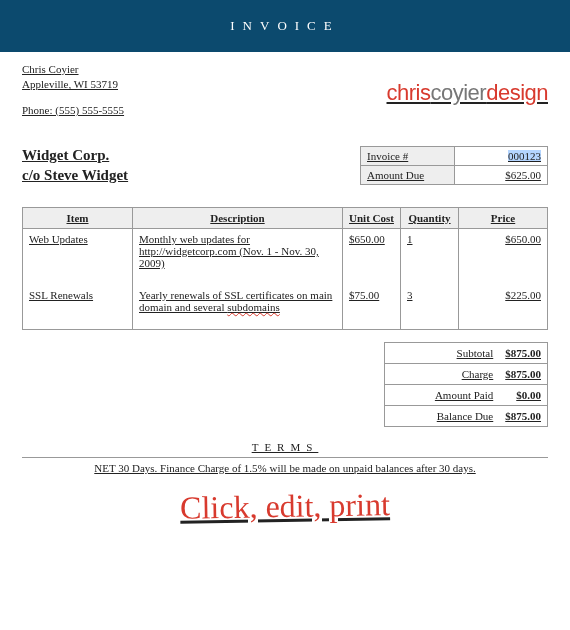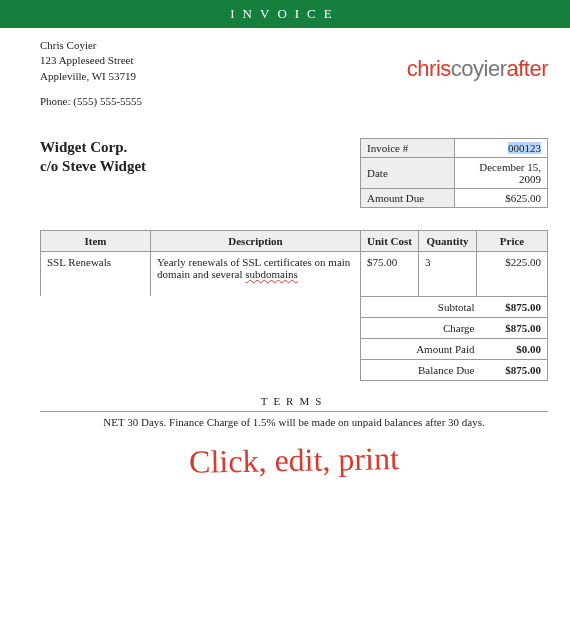--- a/index.html
+++ b/index.html
@@ -1,105 +1,107 @@
 <!DOCTYPE html>
 <html><head>
 <meta charset="utf-8">
 <style>
 * { box-sizing: border-box; margin: 0; padding: 0; }
 body { font-family: Georgia, serif; font-size: 11px; color: #222; width: 570px; height: 630px; background: #fff; }
-.header-bar { background: #15803d; color: #fff; text-align: center; padding: 6px 0; font-family: Georgia, serif; letter-spacing: 8px; font-size: 13px; }
-.content { padding: 10px 22px 0 40px; }
+.header-bar { background: #0c4a6e; color: #fff; text-align: center; padding: 18px 0; font-family: Georgia, serif; letter-spacing: 8px; font-size: 13px; }
+.content { padding: 10px 22px 0 22px; text-decoration: underline; }
 .top-row { display: flex; justify-content: space-between; margin-bottom: 8px; }
 .sender { line-height: 1.4; }
 .logo { font-family: Helvetica, Arial, sans-serif; font-size: 22px; font-weight: 300; letter-spacing: -0.5px; margin-top: 18px; }
 .logo .red { color: #d83a2e; }
 .logo .gray { color: #777; }
 .client-meta-row { display: flex; justify-content: space-between; align-items: flex-start; margin-top: 28px; margin-bottom: 22px; }
 .client { font-size: 15px; font-weight: bold; line-height: 1.3; }
 .meta-table { border-collapse: collapse; width: 188px; }
 .meta-table td { border: 1px solid #999; padding: 3px 6px; font-size: 11px; }
 .meta-table td.label { background: #eee; width: 94px; }
 .meta-table td.val { text-align: right; }
 .selected { background: #b4d5ff; }
-.items-table { width: 100%; border-collapse: collapse; margin-bottom: 0; }
+.items-table { width: 100%; border-collapse: collapse; margin-bottom: 12px; }
 .items-table th { background: #eee; border: 1px solid #999; padding: 4px 6px; font-size: 11px; font-weight: bold; }
 .items-table td { border: 1px solid #999; padding: 4px 6px; font-size: 11px; vertical-align: top; }
 .items-table .col-item { width: 110px; }
 .items-table .col-desc { width: 210px; }
 .items-table .col-cost { width: 58px; }
 .items-table .col-qty { width: 58px; }
 .items-table tbody tr:first-child td { border-bottom: none; padding-bottom: 16px; }
 .items-table tbody tr:last-child td { border-top: none; padding-bottom: 16px; }
 .red-underline { text-decoration: underline wavy #d83a2e; text-decoration-thickness: 1px; }
 .totals { display: flex; justify-content: flex-end; margin-bottom: 14px; }
-.totals-table { border-collapse: collapse; width: 188px; }
+.totals-table { border-collapse: collapse; width: 164px; }
 .totals-table td { border: 1px solid #999; padding: 4px 6px; font-size: 11px; }
 .totals-table td.tlabel { text-align: right; width: 120px; border-right: none; }
 .totals-table td.tval { text-align: right; font-weight: bold; border-left: none; }
 .terms-header { text-align: center; letter-spacing: 6px; font-size: 11px; border-bottom: 1px solid #999; padding-bottom: 4px; margin-bottom: 4px; }
 .terms-text { text-align: center; font-size: 11px; margin-bottom: 14px; }
 .annotation { text-align: center; font-family: 'Comic Sans MS', cursive; color: #d83a2e; font-size: 32px; transform: rotate(-1deg); }
 </style>
 </head>
 <body>
 
 <div class="header-bar">
   <span>INVOICE</span>
 </div>
 
 <div class="content">
 
   <div class="top-row">
     <div class="sender">
       <div>Chris Coyier</div>
-      <div>123 Appleseed Street</div>
       <div>Appleville, WI 53719</div>
       <div style="height:10px"></div>
       <div>Phone: (555) 555-5555</div>
     </div>
     <div class="logo">
-      <span class="red">chris</span><span class="gray">coyier</span><span class="red">after</span>
+      <span class="red">chris</span><span class="gray">coyier</span><span class="red">design</span>
     </div>
   </div>
 
   <div class="client-meta-row">
     <div class="client">
       <div>Widget Corp.</div>
       <div>c/o Steve Widget</div>
     </div>
     <table class="meta-table">
       <tbody>
           <tr>
         <td class="label">Invoice #</td>
         <td class="val"><span class="selected">000123</span></td>
-      </tr>
-      <tr>
-        <td class="label">Date</td>
-        <td class="val">December 15, 2009</td>
       </tr>
       <tr>
         <td class="label">Amount Due</td>
         <td class="val">$625.00</td>
       </tr>
     </tbody>
       </table>
   </div>
 
   <table class="items-table">
     <thead>
       <tr>
         <th class="col-item">Item</th>
         <th class="col-desc">Description</th>
         <th class="col-cost">Unit Cost</th>
         <th class="col-qty">Quantity</th>
         <th>Price</th>
       </tr>
     </thead>
     <tbody>
+      <tr>
+        <td>Web Updates</td>
+        <td>Monthly web updates for http://widgetcorp.com (Nov. 1 - Nov. 30, 2009)</td>
+        <td>$650.00</td>
+        <td>1</td>
+        <td style="text-align:right">$650.00</td>
+      </tr>
       <tr>
         <td>SSL Renewals</td>
         <td><span>Yearly renewals of SSL certificates on main domain and several </span><span class="red-underline">subdomains</span></td>
         <td>$75.00</td>
         <td>3</td>
         <td style="text-align:right">$225.00</td>
       </tr>
     </tbody>
   </table>
 

